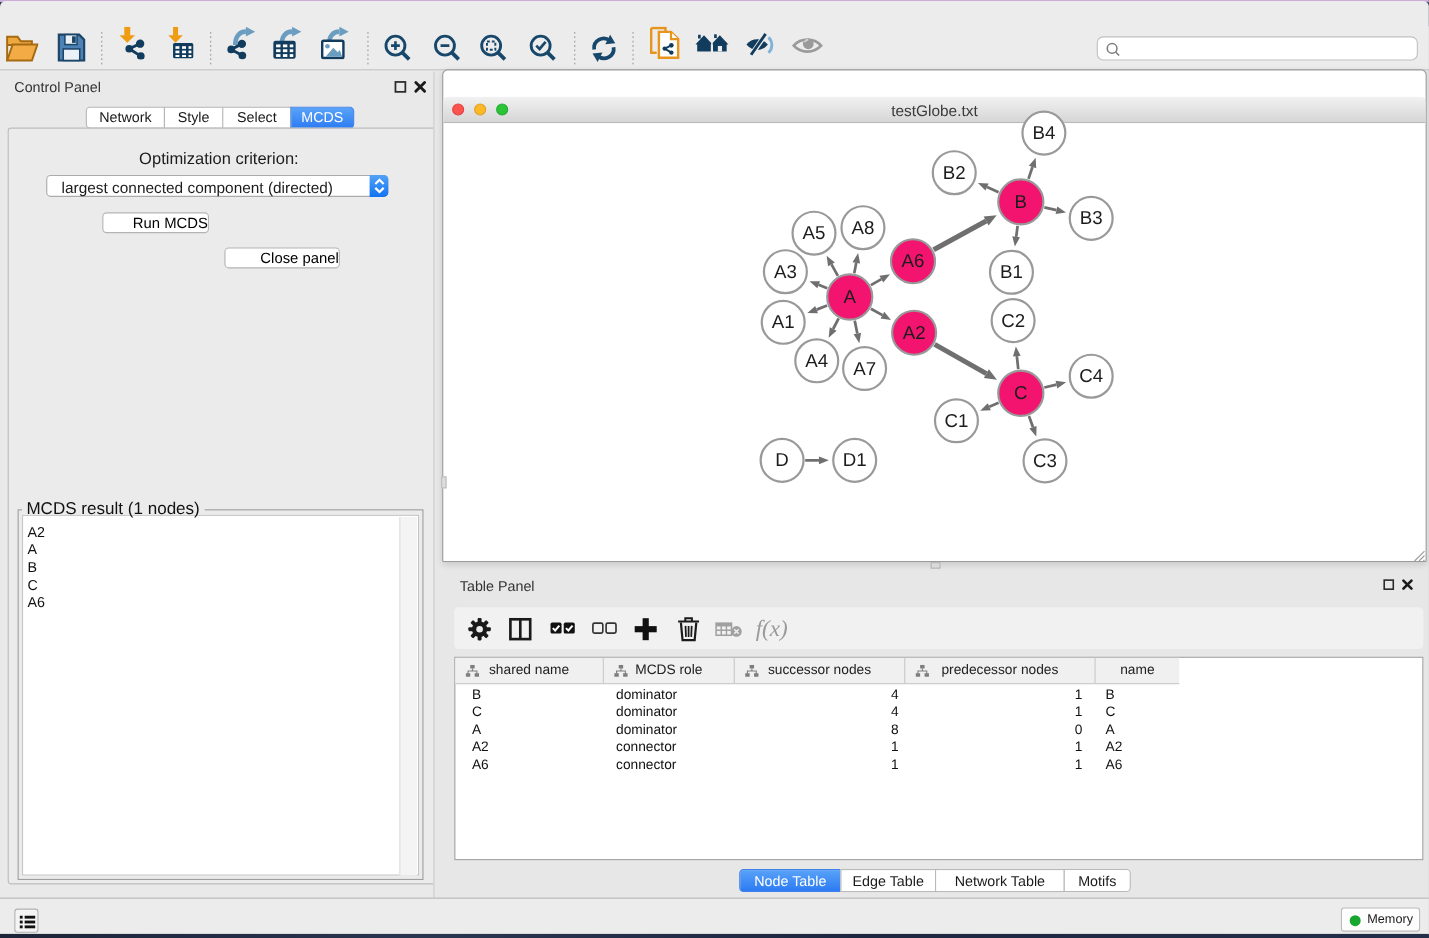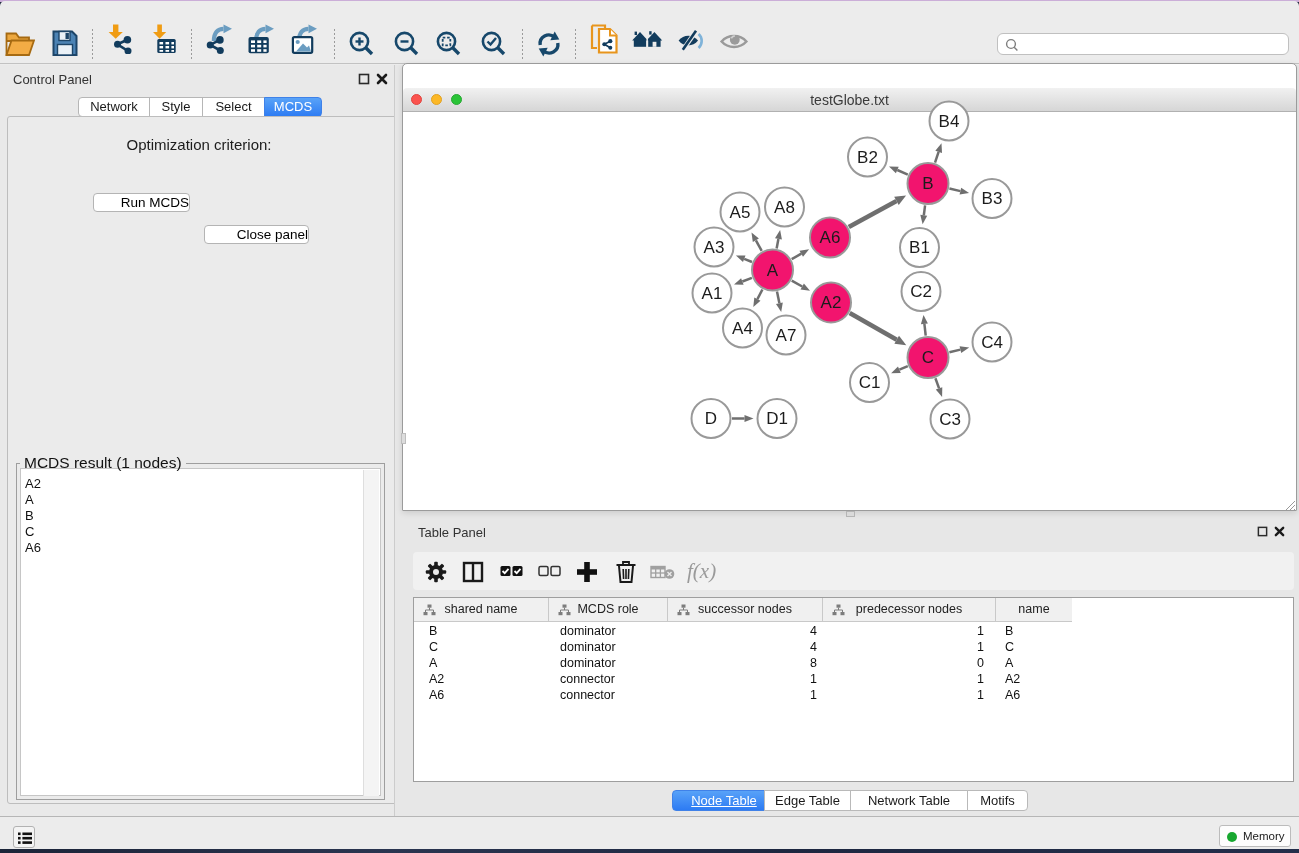--- a/index.html
+++ b/index.html
@@ -197,20 +197,29 @@
         </svg>
   <svg class="abs" style="left:376px;top:8px;" width="12" height="12" viewBox="0 0 12 12">
           <path d="M2,2 L10,10 M10,2 L2,10" stroke="#1a1a1a" stroke-width="2.6" stroke-linecap="round"></path>
         </svg>
   <div class="tab" style="left:78px;width:72px;border-radius:4px 0 0 4px;">Network</div>
   <div class="tab" style="left:149px;width:54px;">Style</div>
   <div class="tab" style="left:202px;width:63px;">Select</div>
   <div class="tab tabsel" style="left:264px;width:58px;border-radius:0 4px 4px 0;">MCDS</div>
   <div id="cp-box">
     <div id="optlabel">Optimization criterion:</div>
+    <div id="dropdown">
+      <div class="dtext">largest connected component (directed)</div>
+      <div id="dstep">
+        <svg class="abs" style="left:2.5px;top:2px;" width="12" height="16" viewBox="0 0 12 16">
+          <path d="M2.2,6.2 L6,2.4 L9.8,6.2" fill="none" stroke="#fff" stroke-width="2"></path>
+          <path d="M2.2,9.8 L6,13.6 L9.8,9.8" fill="none" stroke="#fff" stroke-width="2"></path>
+        </svg>
+      </div>
+    </div>
     <div class="cpbtn" style="left:85px;width:97px;">Run MCDS</div>
     <div class="cpbtn" style="left:196px;width:105px;margin-top:32px;">Close panel</div>
     <div id="mcdsbox">
       <div id="mcdslabel">MCDS result (1 nodes)</div>
       <div id="mcdslist">
         <div class="li" style="top:7px;">A2</div>
         <div class="li" style="top:23px;">A</div>
         <div class="li" style="top:39px;">B</div>
         <div class="li" style="top:55px;">C</div>
         <div class="li" style="top:71px;">A6</div>
@@ -430,21 +439,21 @@
 <div class="trow" style="left:146px;top:73px;">connector</div>
 <div class="trow" style="left:254px;top:73px;width:149px;text-align:right;">1</div>
 <div class="trow" style="left:409px;top:73px;width:161px;text-align:right;">1</div>
 <div class="trow" style="left:591px;top:73px;">A2</div>
 <div class="trow" style="left:15px;top:89px;">A6</div>
 <div class="trow" style="left:146px;top:89px;">connector</div>
 <div class="trow" style="left:254px;top:89px;width:149px;text-align:right;">1</div>
 <div class="trow" style="left:409px;top:89px;width:161px;text-align:right;">1</div>
 <div class="trow" style="left:591px;top:89px;">A6</div>
     </div>
-    <div class="bt btsel" style="left:277px;width:104px;border-radius:4px 0 0 4px;text-decoration:underline;">Node Table</div>
+    <div class="bt btsel" style="left:277px;width:93px;border-radius:4px 0 0 4px;">Node Table</div>
     <div class="bt" style="left:369px;width:87px;">Edge Table</div>
     <div class="bt" style="left:455px;width:118px;">Network Table</div>
     <div class="bt" style="left:572px;width:61px;border-radius:0 4px 4px 0;">Motifs</div>
   </div>
 </div>
 
   </div>
   <div id="statusbar">
     <div id="listbtn">
       <svg class="abs" style="left:3px;top:3px;" width="16" height="16" viewBox="0 0 16 16">

